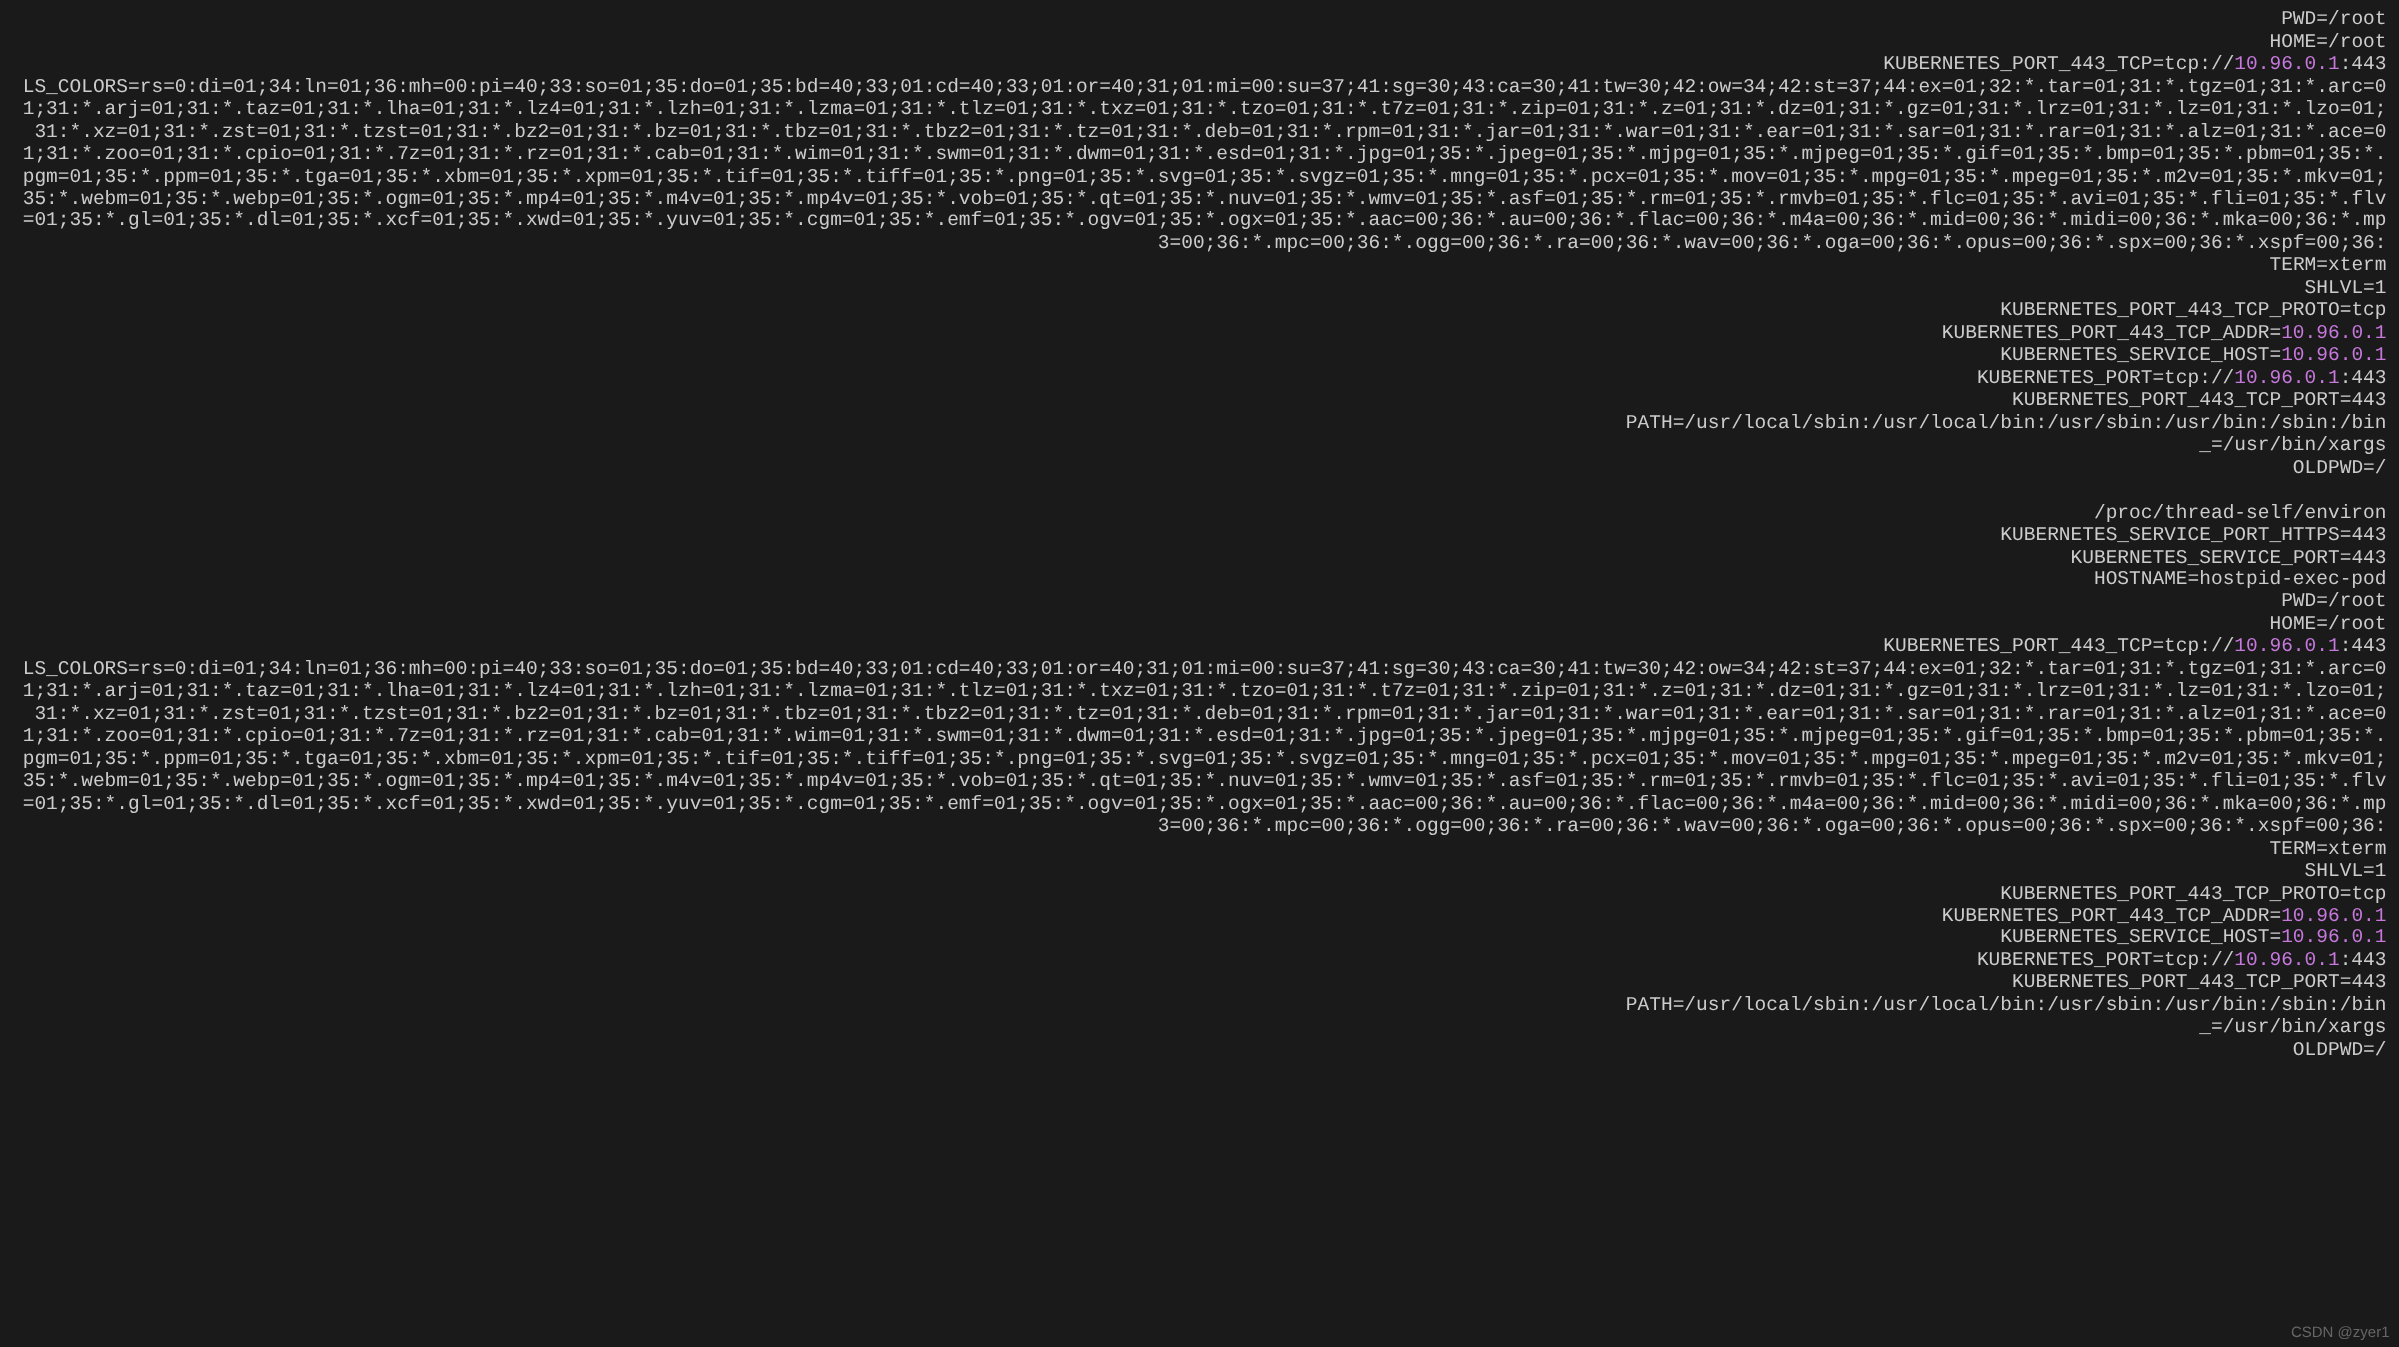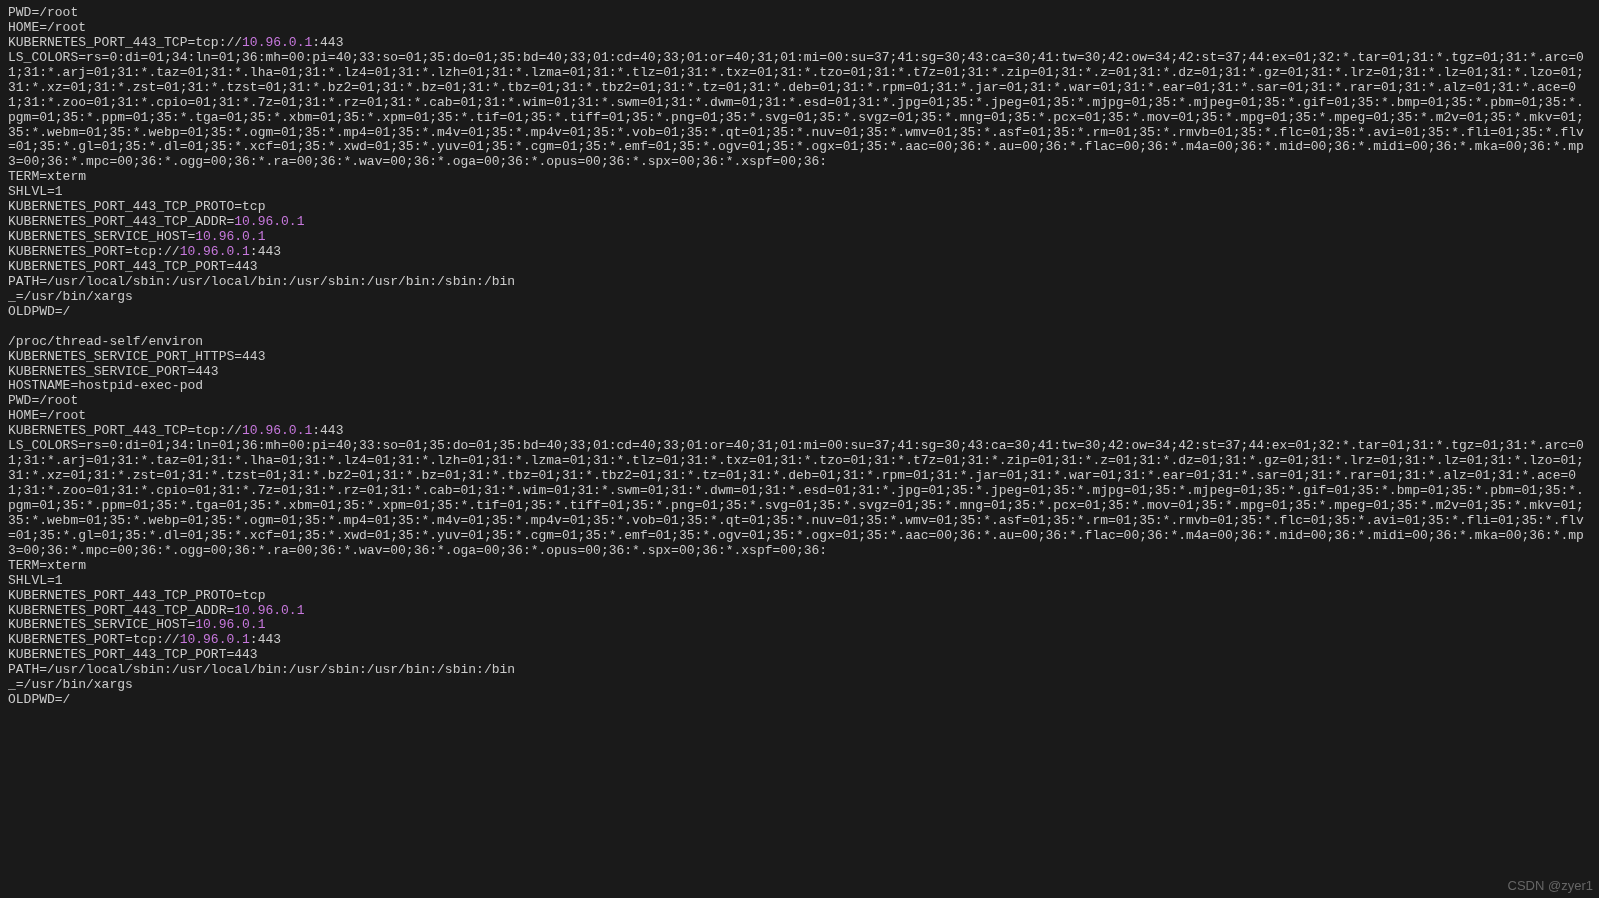--- a/index.html
+++ b/index.html
@@ -11,28 +11,29 @@
     font-size: 13px;
     line-height: 1.15;
     width: 1599px;
     height: 898px;
     overflow: hidden;
   }
   .term {
     padding: 6px 8px 0 8px;
     white-space: pre-wrap;
     word-break: break-all;
+    text-align: right;
   }
   .ip { color: #c778dd; }
   .watermark {
     position: fixed;
     right: 6px;
     bottom: 4px;
     color: #666;
-    font-size: 13px;
+    font-size: 10px;
     font-family: sans-serif;
   }
 </style>
 </head>
 <body>
 
 <div class="term"><span>PWD=/root</span>
 <span>HOME=/root</span>
 <span><span>KUBERNETES_PORT_443_TCP=tcp://</span><span class="ip">10.96.0.1</span><span>:443</span></span>
 <span>LS_COLORS=rs=0:di=01;34:ln=01;36:mh=00:pi=40;33:so=01;35:do=01;35:bd=40;33;01:cd=40;33;01:or=40;31;01:mi=00:su=37;41:sg=30;43:ca=30;41:tw=30;42:ow=34;42:st=37;44:ex=01;32:*.tar=01;31:*.tgz=01;31:*.arc=01;31:*.arj=01;31:*.taz=01;31:*.lha=01;31:*.lz4=01;31:*.lzh=01;31:*.lzma=01;31:*.tlz=01;31:*.txz=01;31:*.tzo=01;31:*.t7z=01;31:*.zip=01;31:*.z=01;31:*.dz=01;31:*.gz=01;31:*.lrz=01;31:*.lz=01;31:*.lzo=01;31:*.xz=01;31:*.zst=01;31:*.tzst=01;31:*.bz2=01;31:*.bz=01;31:*.tbz=01;31:*.tbz2=01;31:*.tz=01;31:*.deb=01;31:*.rpm=01;31:*.jar=01;31:*.war=01;31:*.ear=01;31:*.sar=01;31:*.rar=01;31:*.alz=01;31:*.ace=01;31:*.zoo=01;31:*.cpio=01;31:*.7z=01;31:*.rz=01;31:*.cab=01;31:*.wim=01;31:*.swm=01;31:*.dwm=01;31:*.esd=01;31:*.jpg=01;35:*.jpeg=01;35:*.mjpg=01;35:*.mjpeg=01;35:*.gif=01;35:*.bmp=01;35:*.pbm=01;35:*.pgm=01;35:*.ppm=01;35:*.tga=01;35:*.xbm=01;35:*.xpm=01;35:*.tif=01;35:*.tiff=01;35:*.png=01;35:*.svg=01;35:*.svgz=01;35:*.mng=01;35:*.pcx=01;35:*.mov=01;35:*.mpg=01;35:*.mpeg=01;35:*.m2v=01;35:*.mkv=01;35:*.webm=01;35:*.webp=01;35:*.ogm=01;35:*.mp4=01;35:*.m4v=01;35:*.mp4v=01;35:*.vob=01;35:*.qt=01;35:*.nuv=01;35:*.wmv=01;35:*.asf=01;35:*.rm=01;35:*.rmvb=01;35:*.flc=01;35:*.avi=01;35:*.fli=01;35:*.flv=01;35:*.gl=01;35:*.dl=01;35:*.xcf=01;35:*.xwd=01;35:*.yuv=01;35:*.cgm=01;35:*.emf=01;35:*.ogv=01;35:*.ogx=01;35:*.aac=00;36:*.au=00;36:*.flac=00;36:*.m4a=00;36:*.mid=00;36:*.midi=00;36:*.mka=00;36:*.mp3=00;36:*.mpc=00;36:*.ogg=00;36:*.ra=00;36:*.wav=00;36:*.oga=00;36:*.opus=00;36:*.spx=00;36:*.xspf=00;36:</span>

